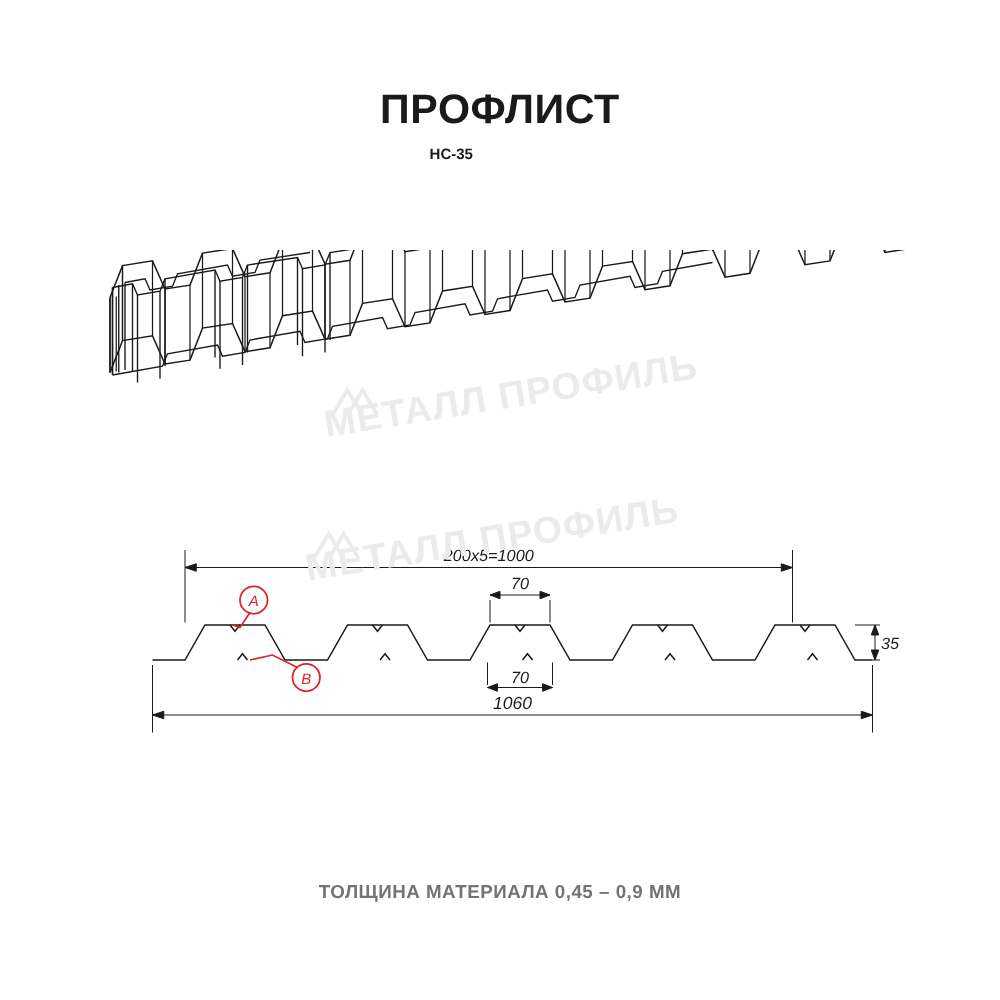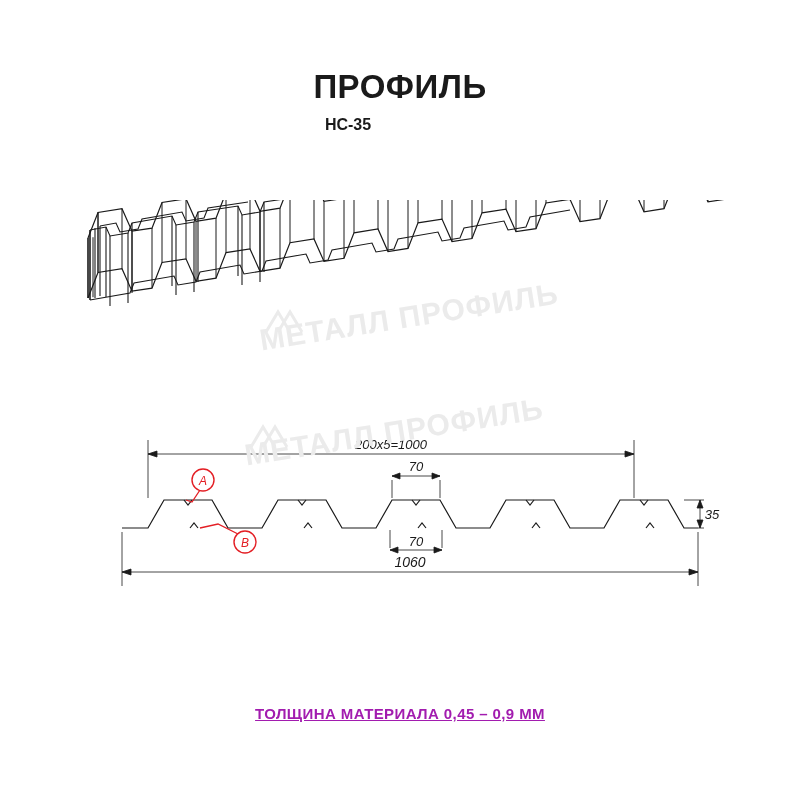--- a/index.html
+++ b/index.html
@@ -27,38 +27,37 @@
     width: 800px;
     text-align: center;
     font-size: 33px;
     font-weight: bold;
     letter-spacing: 0.5px;
     color: #1a1a1a;
   }
   .subtitle {
     position: absolute;
     top: 116px;
-    left: 4px;
+    left: 17px;
     width: 688px;
     text-align: center;
-    font-size: 16px;
+    font-size: 12px;
     font-weight: bold;
     color: #1a1a1a;
   }
   .footer-note {
     position: absolute;
     top: 705px;
     left: 0;
     width: 800px;
     text-align: center;
     font-size: 15px;
     font-weight: bold;
     letter-spacing: 0.4px;
-    color: #a21caf;
-    text-decoration: underline;
+    color: #737373;
   }
   .iso-wrap {
     position: absolute;
     left: 60px;
     top: 200px;
     width: 690px;
     height: 140px;
   }
   .section-wrap {
     position: absolute;
@@ -93,21 +92,21 @@
     pointer-events: none;
   }
   svg { display: block; }
   .ln { stroke: #1a1a1a; fill: none; }
 </style>
 </head>
 <body>
 
 <div class="page">
 
-  <div class="title">ПРОФИЛЬ</div>
+  <div class="title">ПРОФЛИСТ</div>
   <div class="subtitle">НС-35</div>
 
   <div class="iso-wrap">
     <svg width="690" height="140" viewBox="0 0 690 140">
       <g class="ln" stroke-width="1.1" stroke-linejoin="miter" stroke-linecap="butt">
 
         <path d="M30 30 L30 100"></path>
         <path d="M35 28 L35 98"></path>
         <path d="M40 26 L40 96"></path>
 

